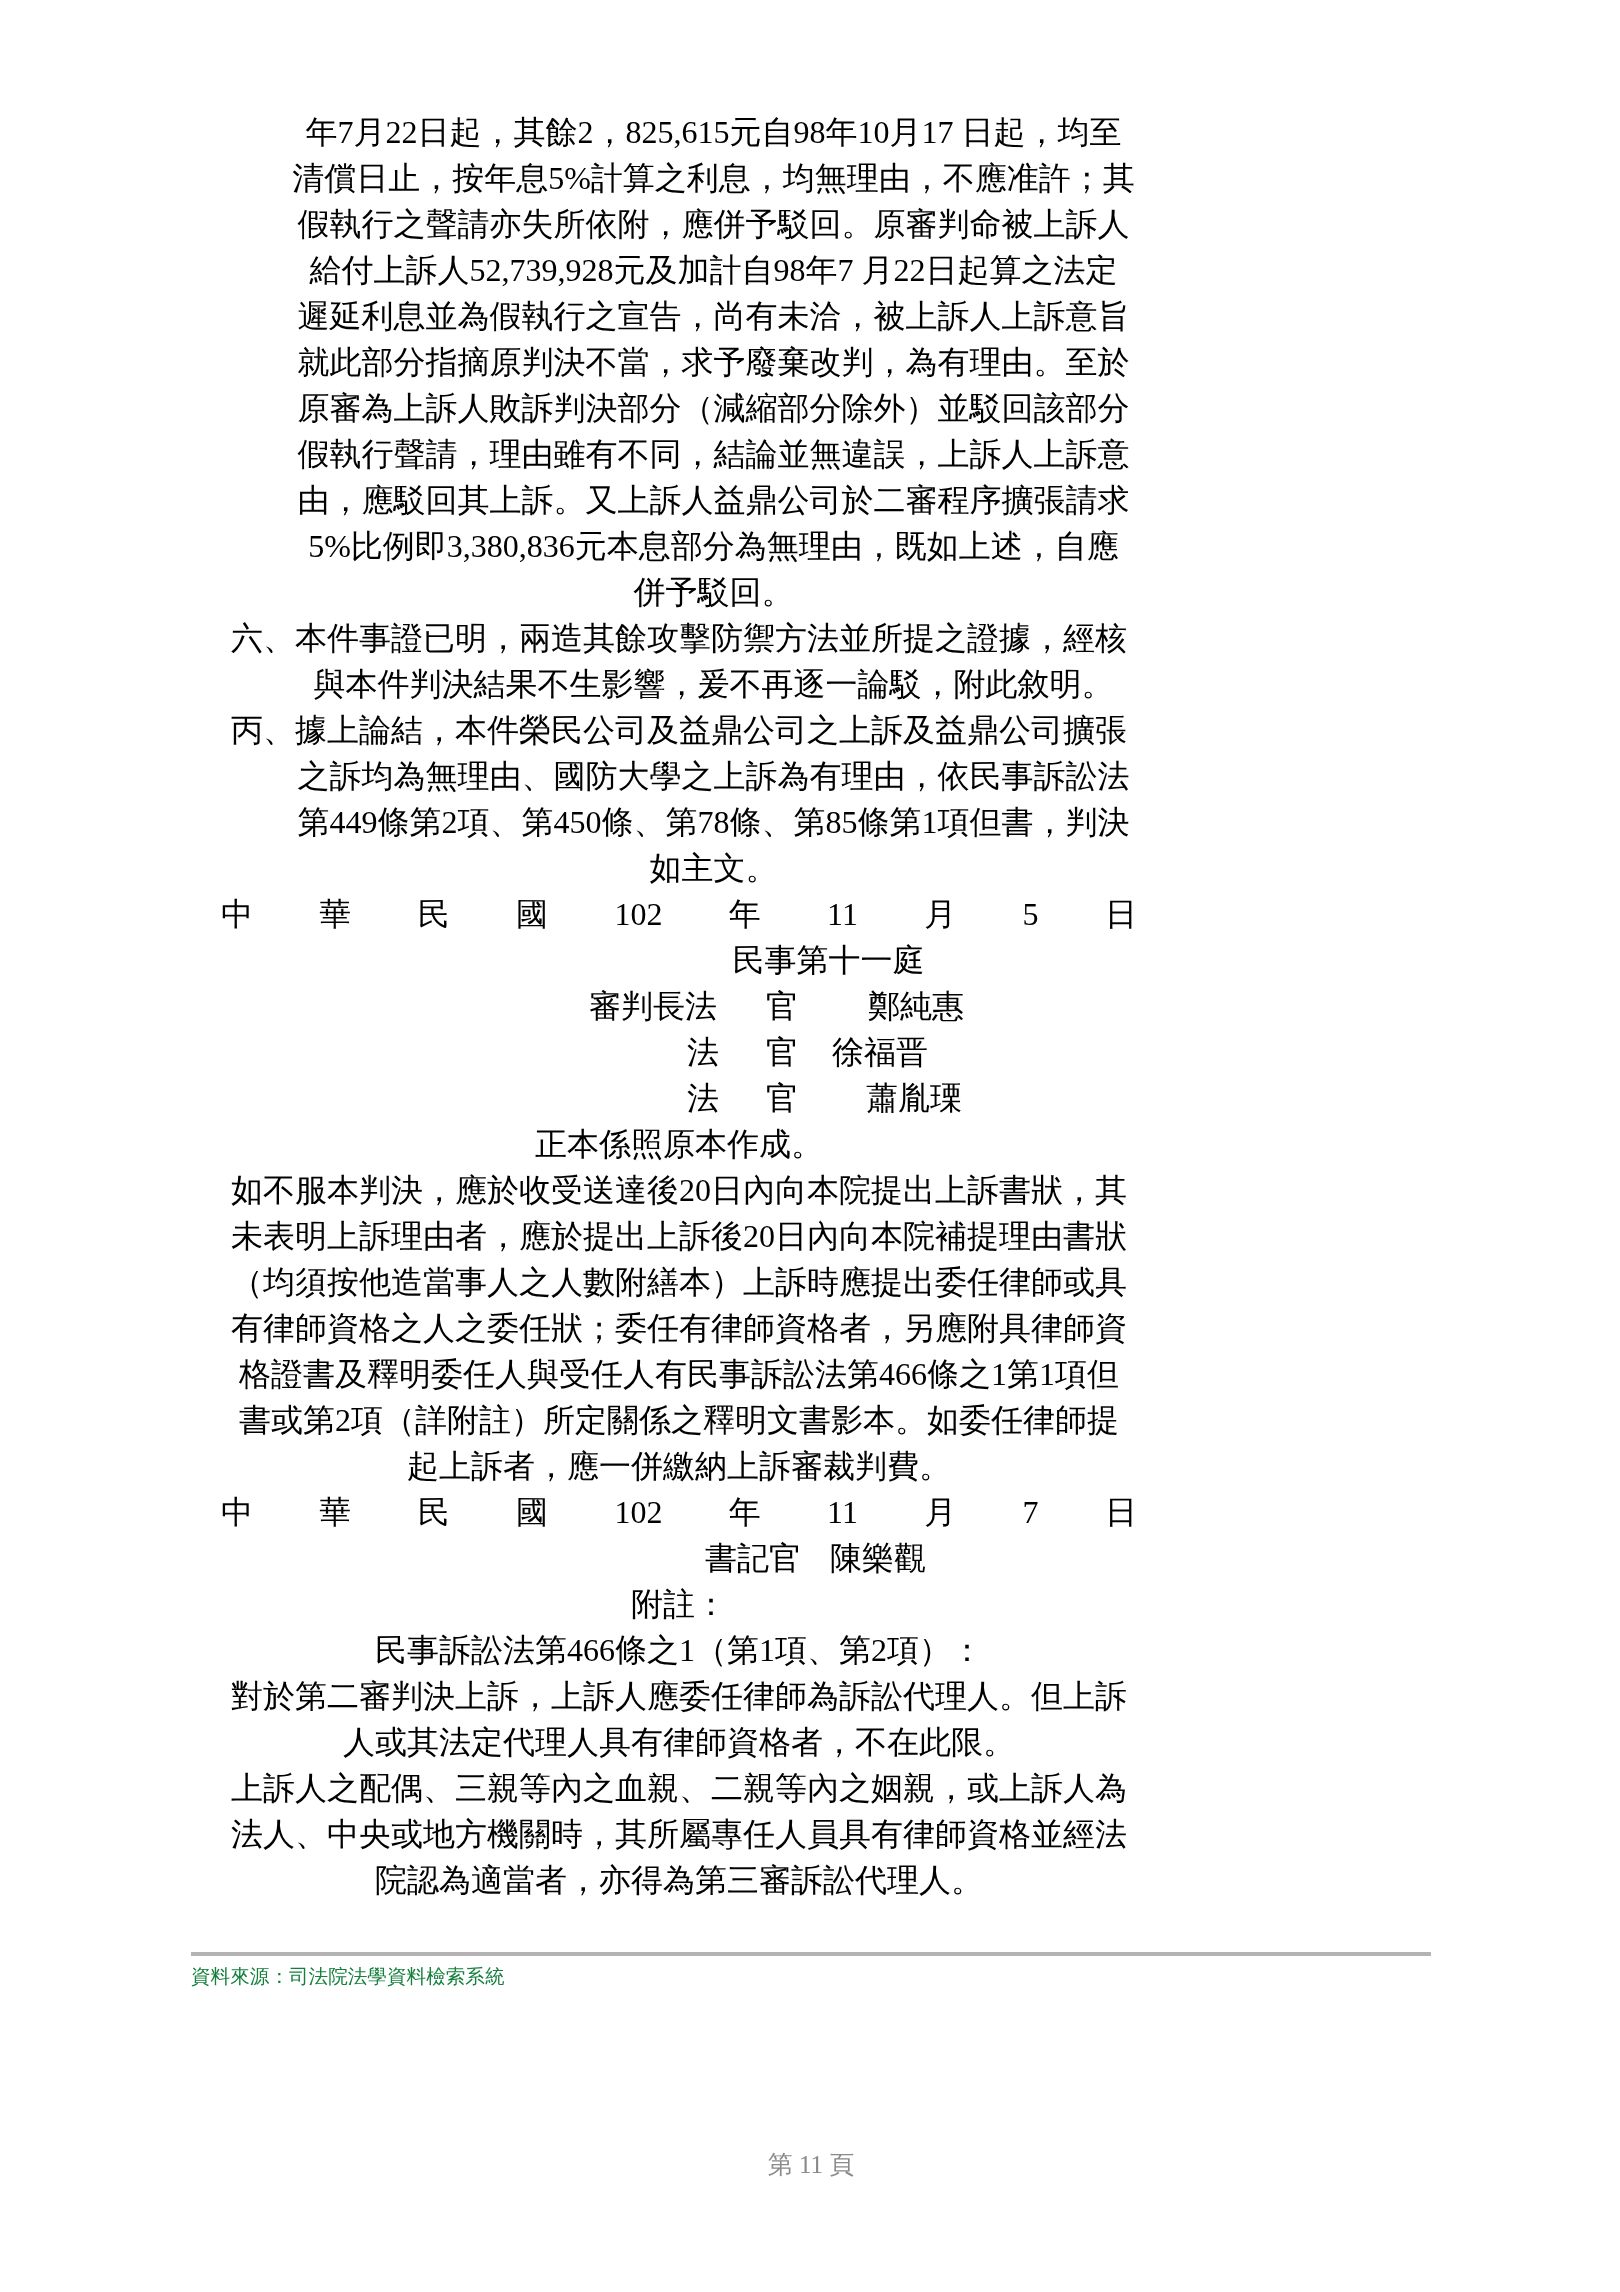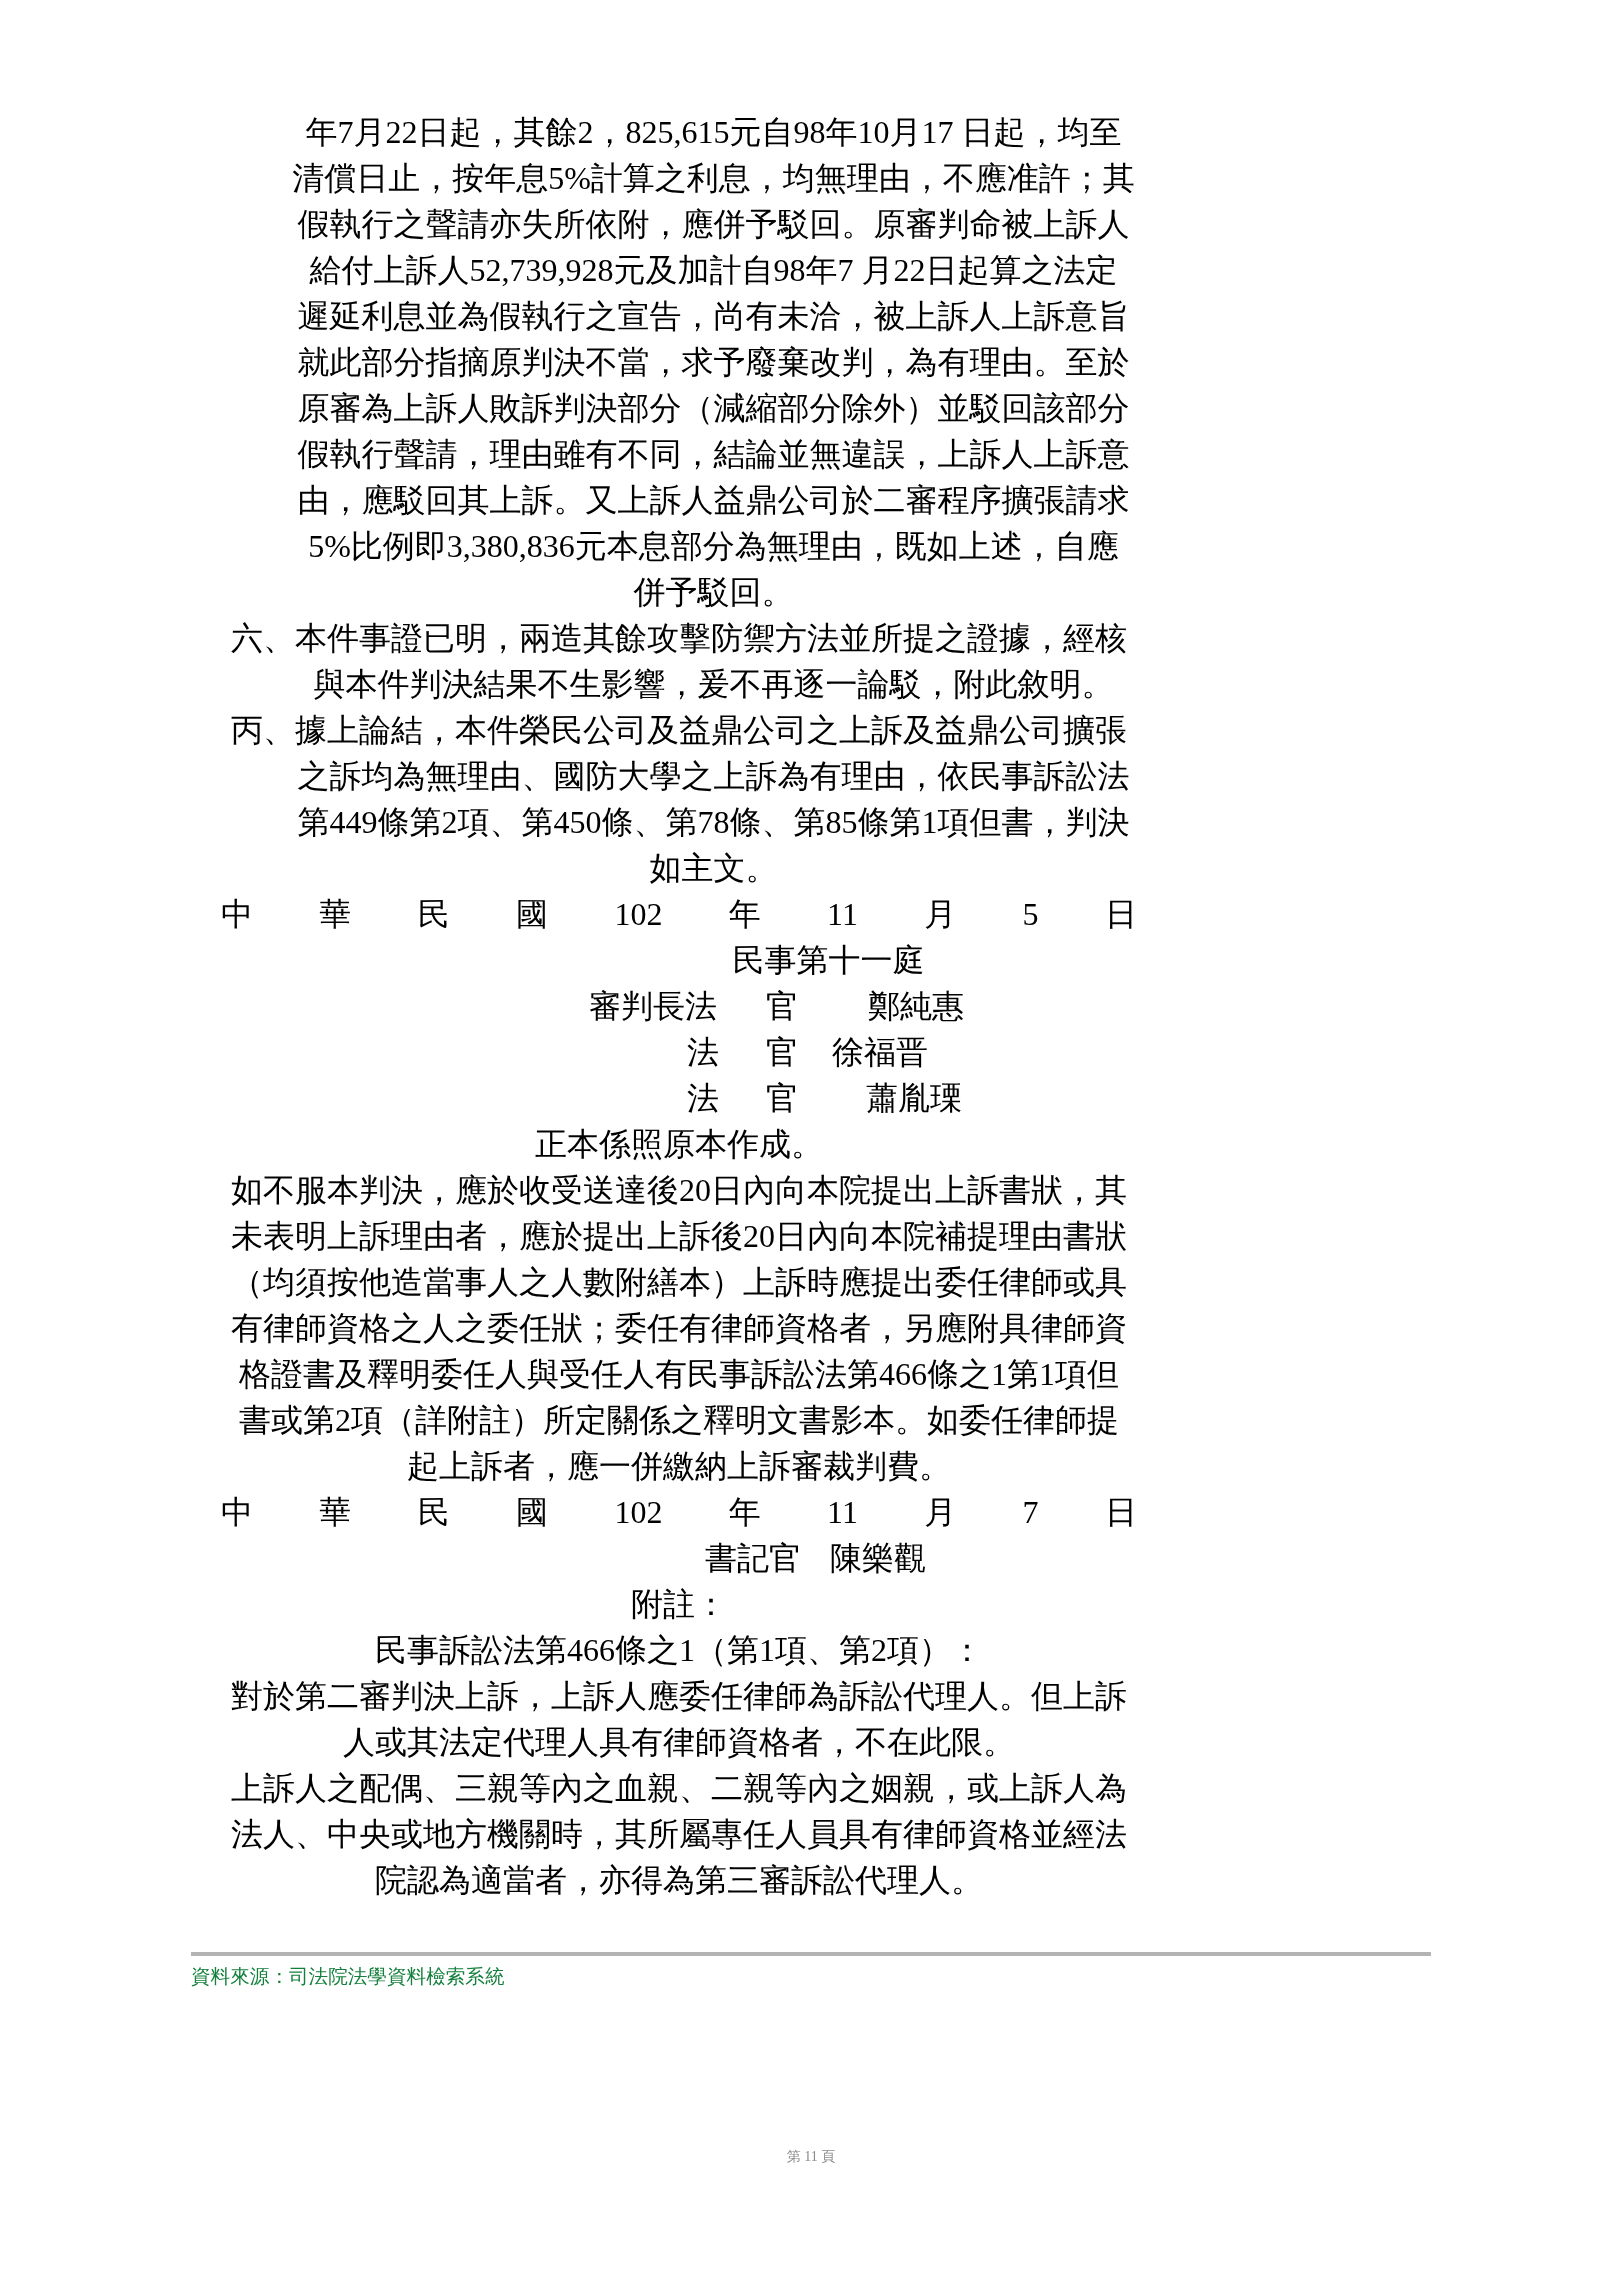--- a/index.html
+++ b/index.html
@@ -48,21 +48,21 @@
     left:191px;top:1963px;
     font-size:19.6px;
     line-height:27.4px;
     color:#15803d;
   }
   .footer-page{
     position:absolute;
     left:191px;top:2148px;
     width:1240px;
     text-align:center;
-    font-size:14px;
+    font-size:25px;
     color:#8a8a8a;
   }
 </style>
 </head>
 <body>
 
 <div class="page">
   <div class="content" id="content">
       <div class="line indent">年7月22日起，其餘2，825,615元自98年10月17 日起，均至</div>
       <div class="line indent">清償日止，按年息5%計算之利息，均無理由，不應准許；其</div>

